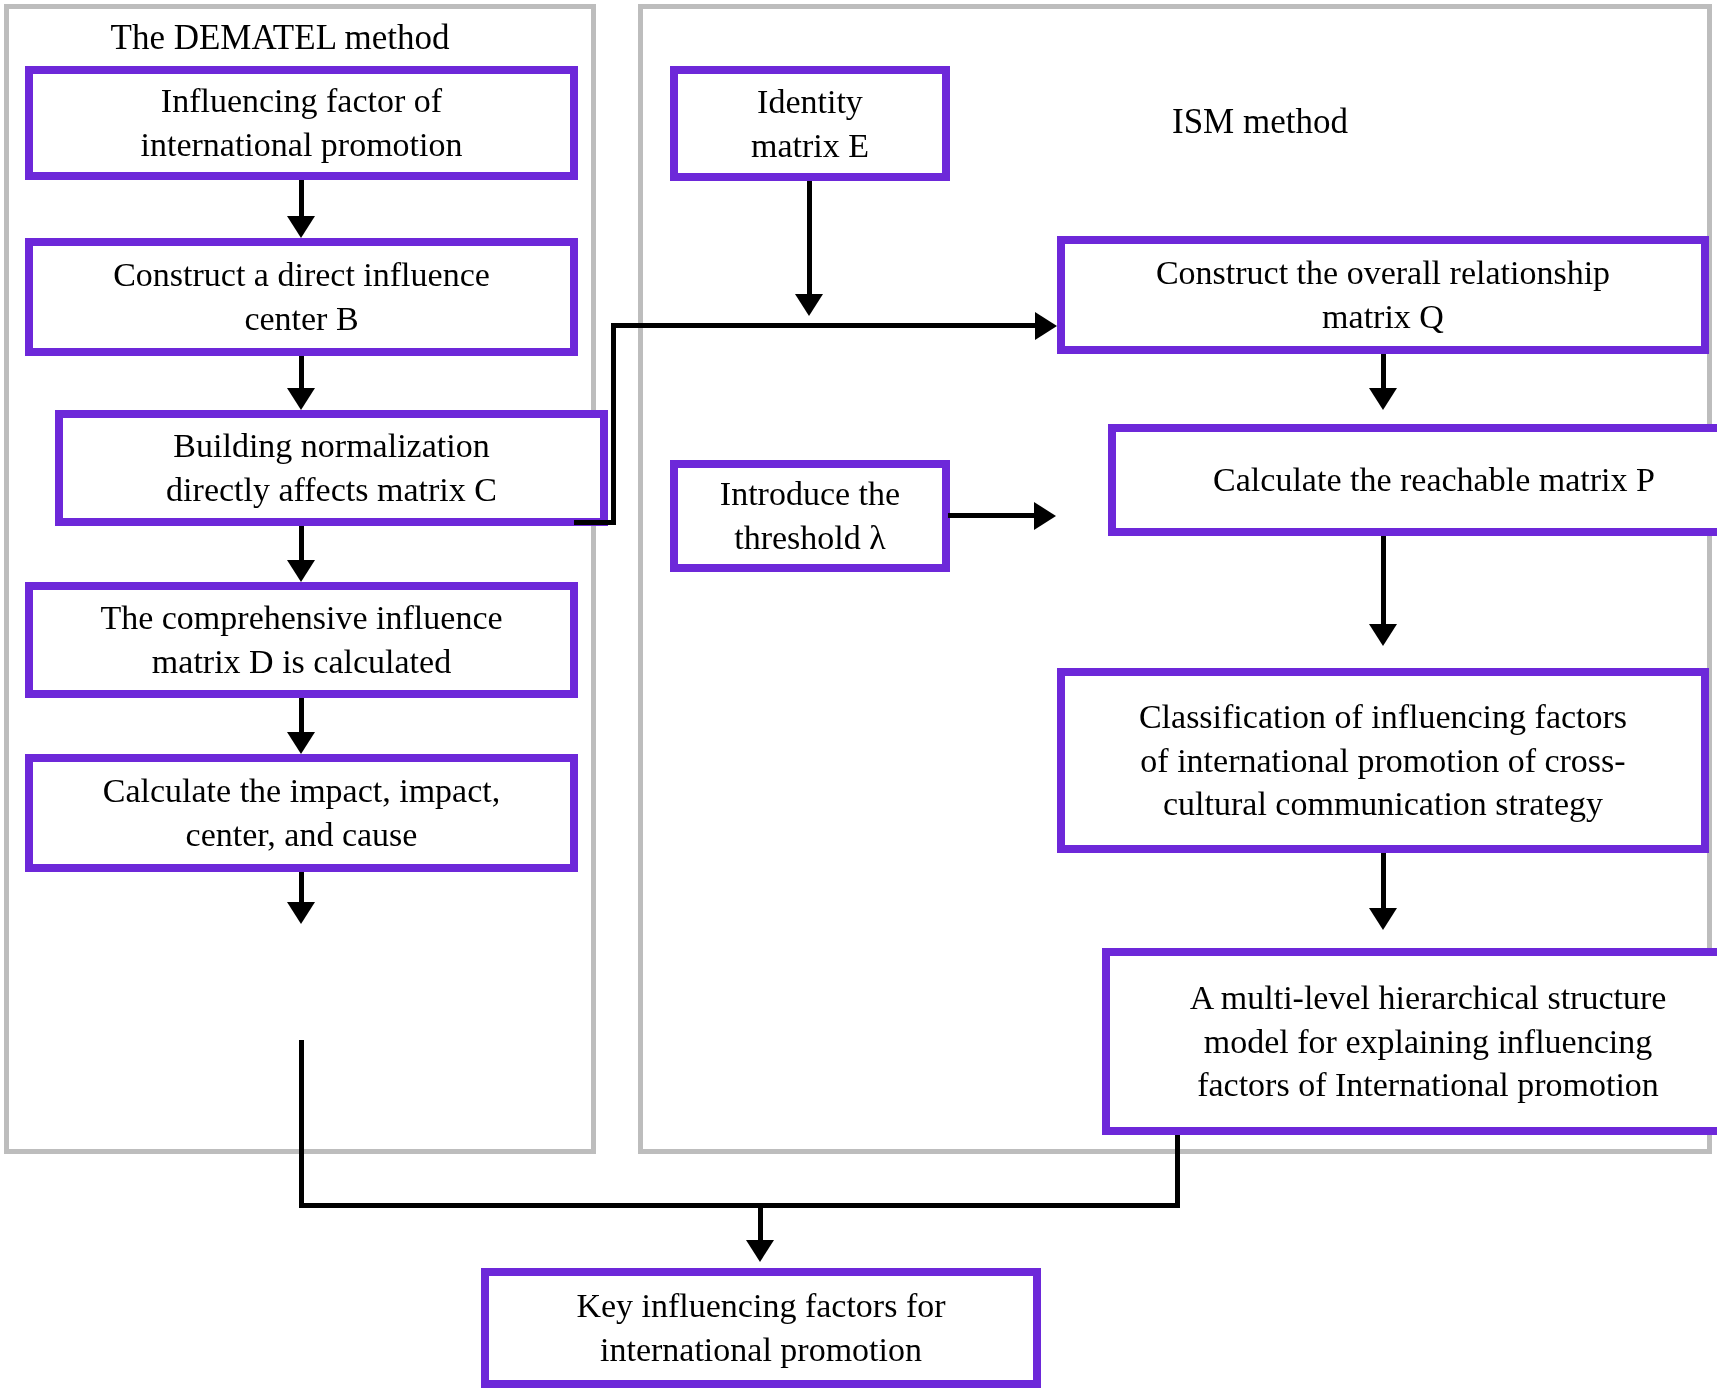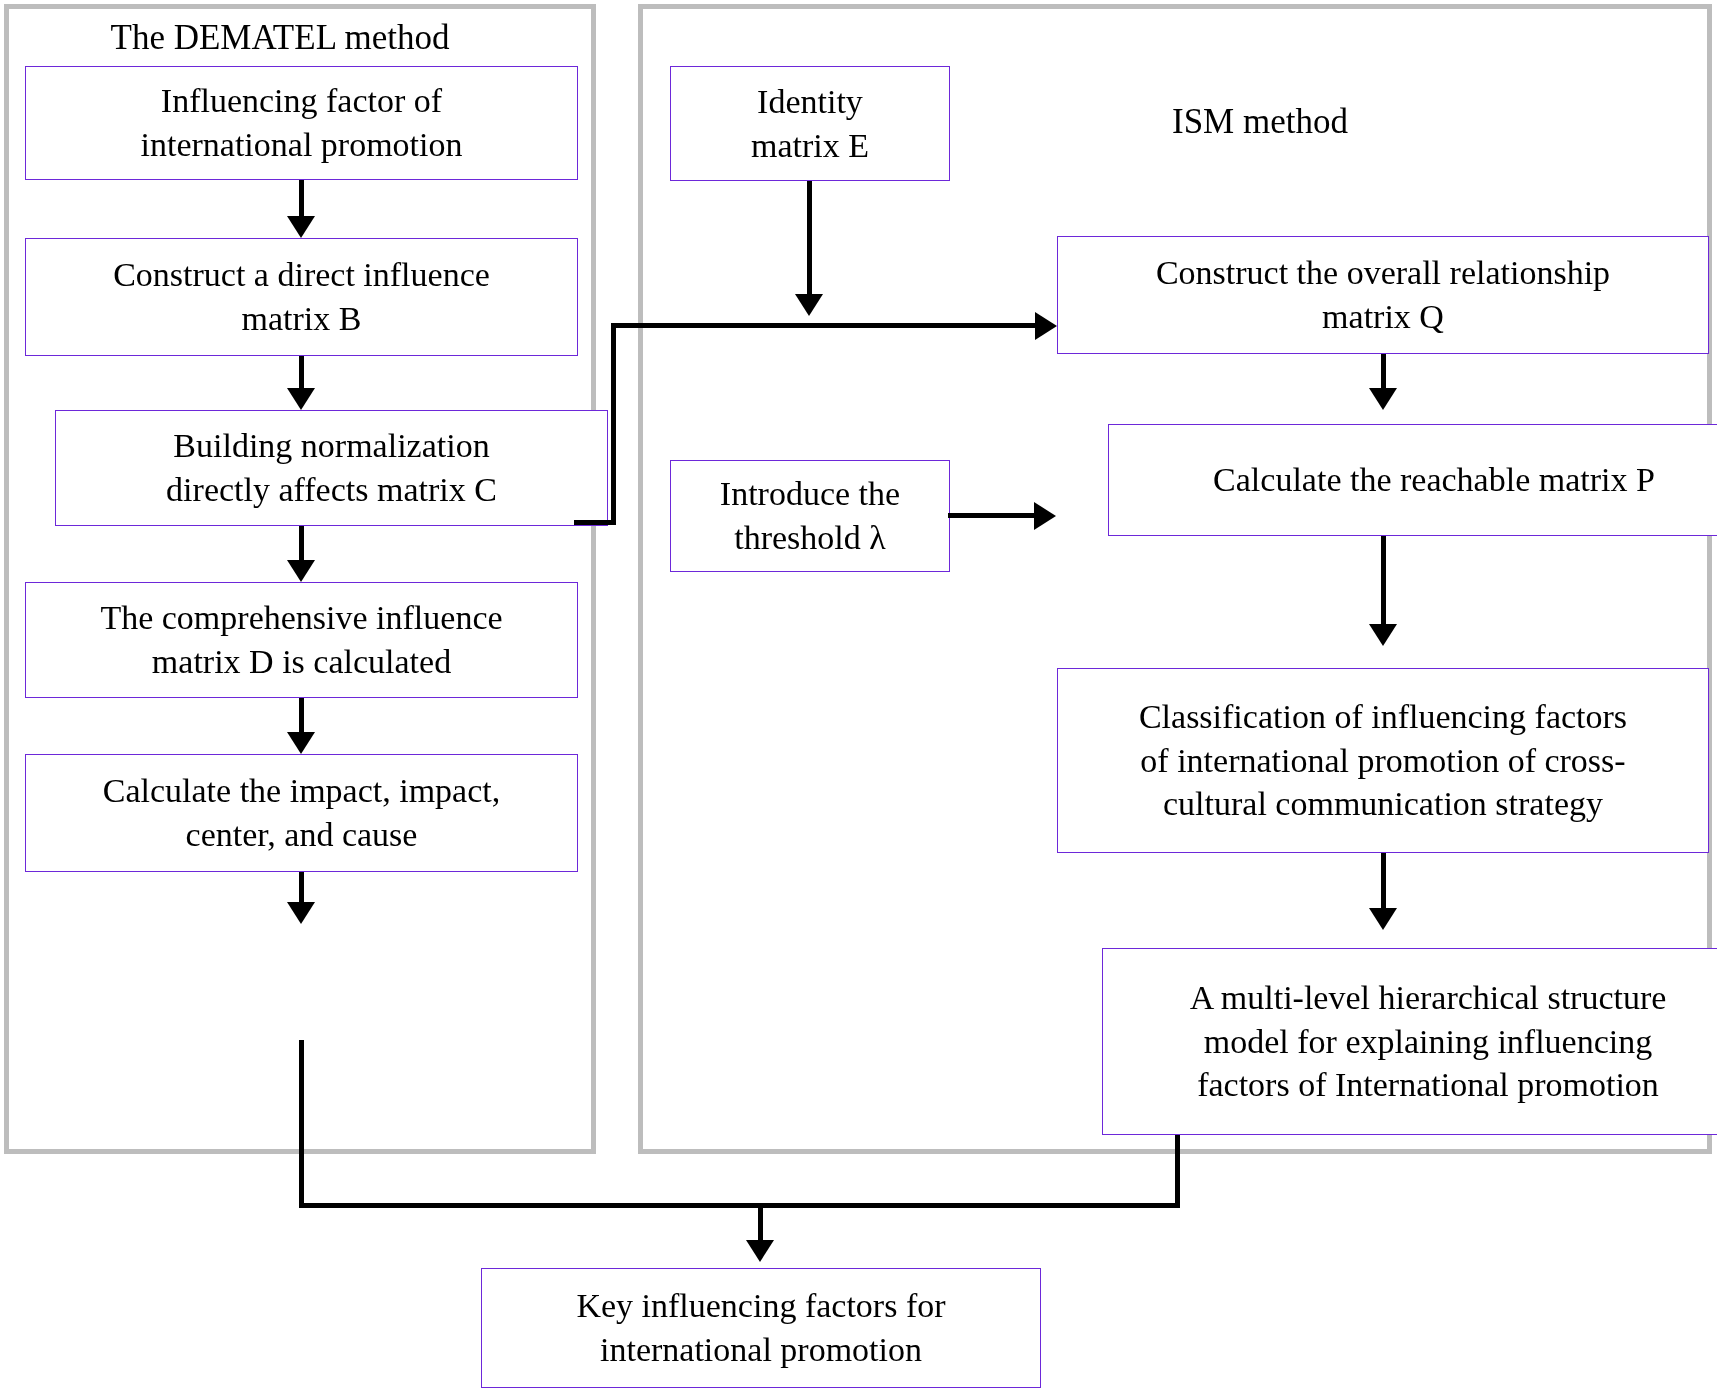--- a/index.html
+++ b/index.html
@@ -26,21 +26,21 @@
     position: absolute;
     text-align: center;
     color: #000000;
     font-size: 35px;
     line-height: 1.15;
     white-space: nowrap;
   }
   .node {
     position: absolute;
     box-sizing: border-box;
-    border: 1px solid #6d28d9;
+    border: 8px solid #6d28d9;
     background: #ffffff;
     display: flex;
     align-items: center;
     justify-content: center;
     text-align: center;
     color: #000000;
     font-size: 34px;
     line-height: 1.28;
     padding: 2px 10px;
   }
@@ -85,21 +85,21 @@
   <div class="node" style="left:25px; top:66px; width:553px; height:114px;">
     <span>
       <span>Influencing factor of</span>
       <span>international promotion</span>
     </span>
   </div>
 
   <div class="node" style="left:25px; top:238px; width:553px; height:118px;">
     <span>
       <span>Construct a direct influence</span>
-      <span>matrix B</span>
+      <span>center B</span>
     </span>
   </div>
 
   <div class="node" style="left:25px; top:410px; width:553px; height:116px;margin-left:30px;">
     <span>
       <span>Building normalization</span>
       <span>directly affects matrix C</span>
     </span>
   </div>
 

